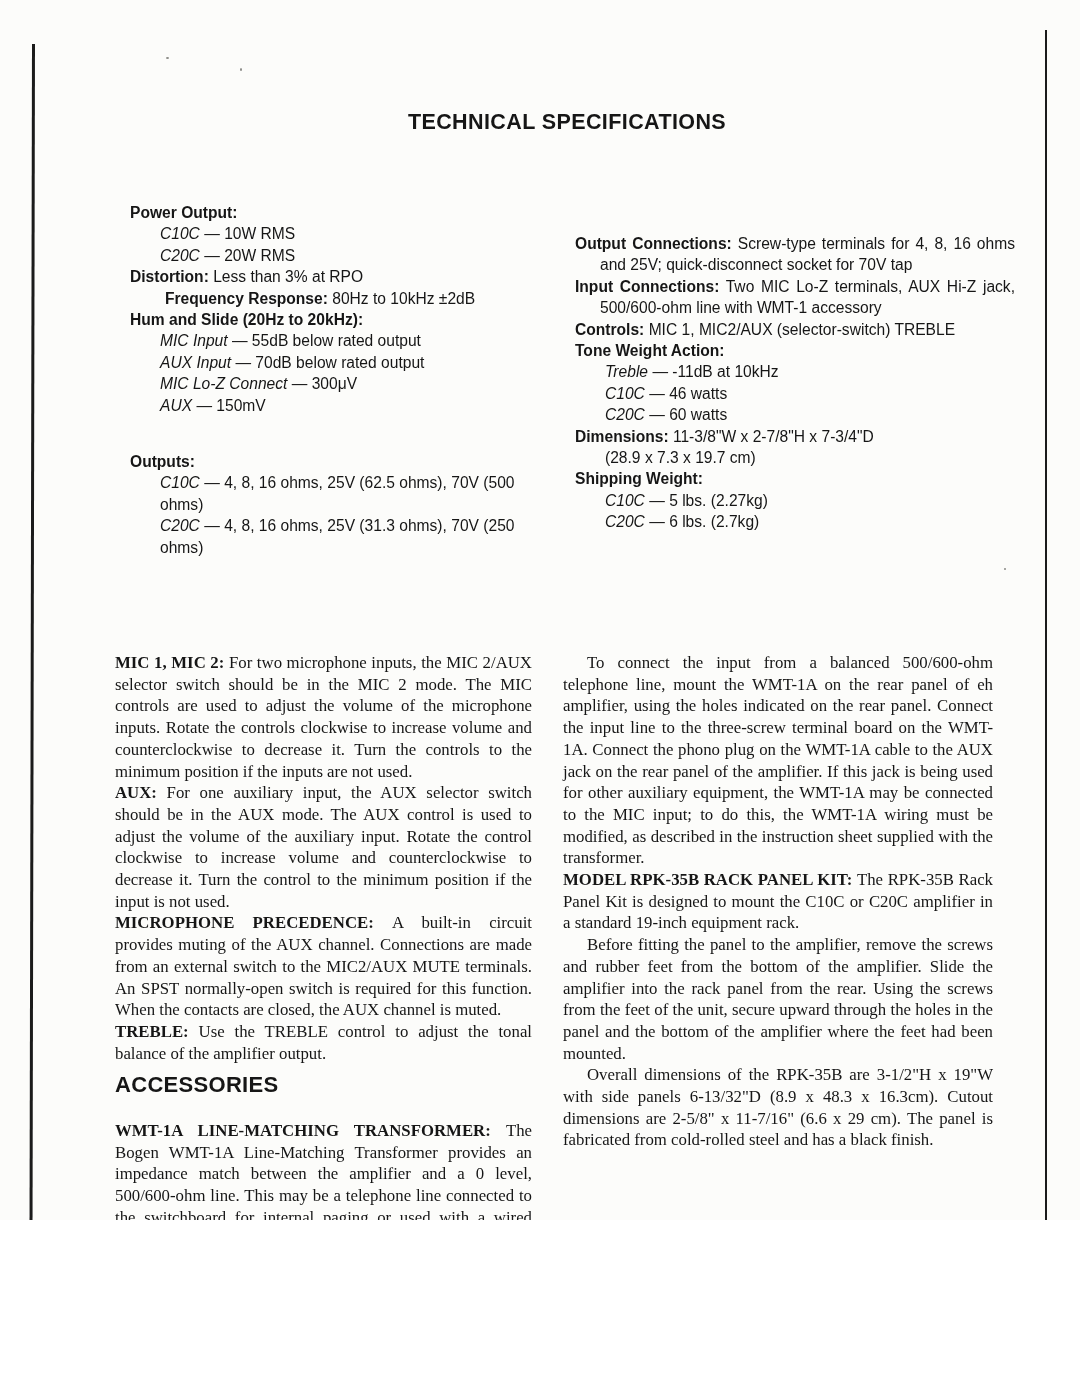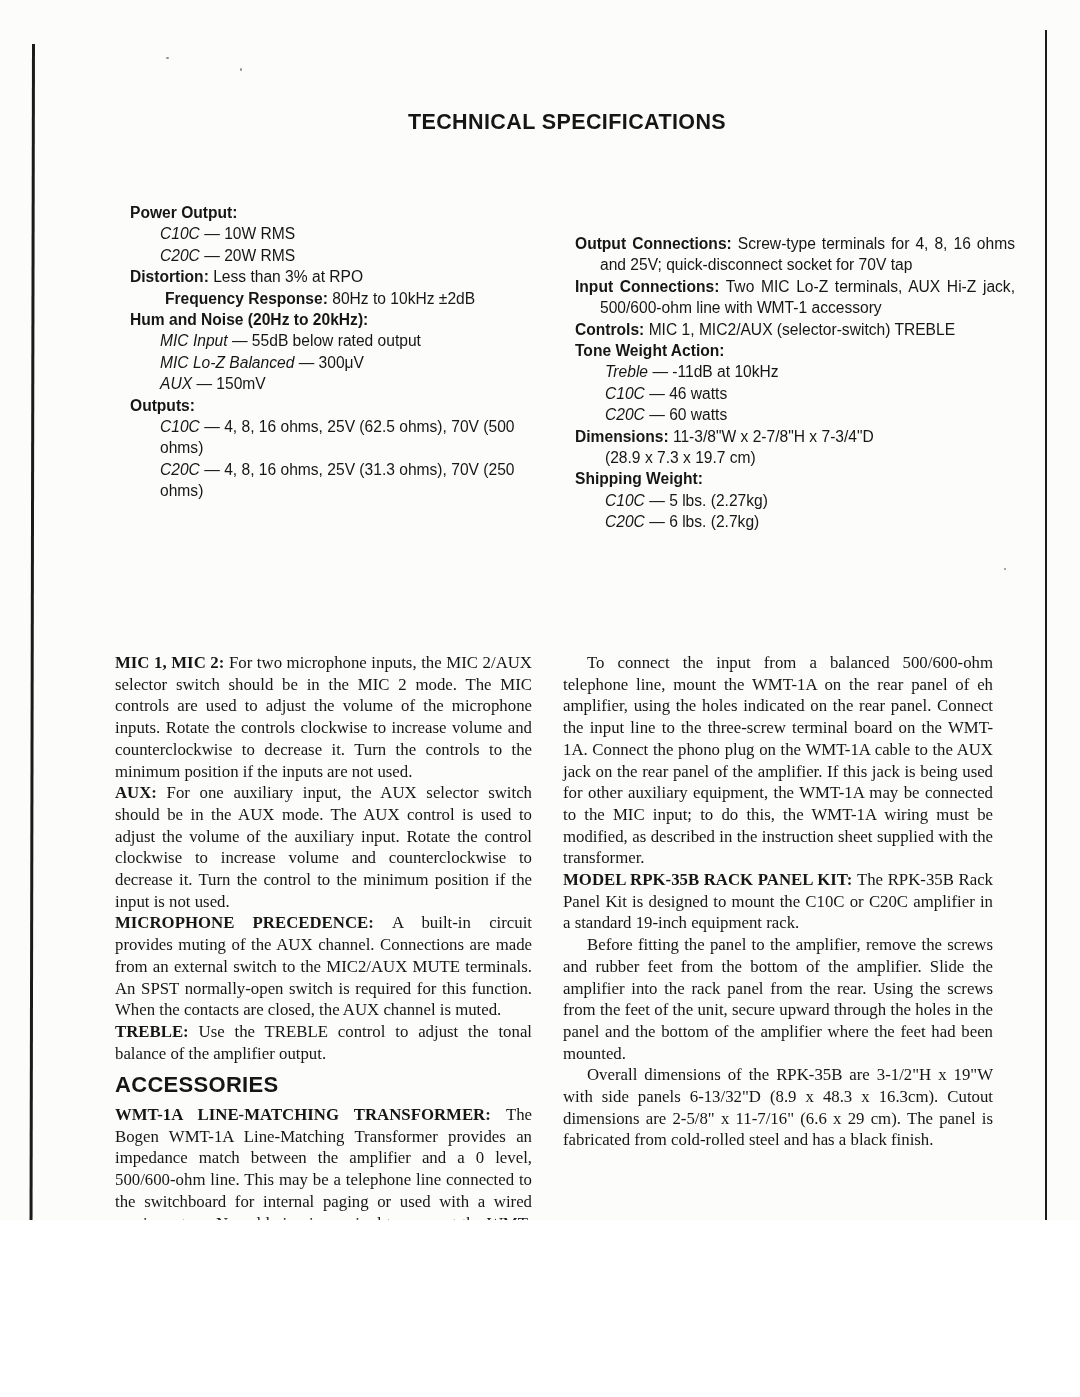--- a/index.html
+++ b/index.html
@@ -42,21 +42,21 @@
     text-align:justify;
   }
   .body-left  { left:115px; width:417px; }
   .body-right { left:563px; width:430px; }
   .body-para { margin:0; }
   .body-para.indent { text-indent:24px; }
   .body-para b { font-weight:bold; }
   .body-heading {
     font-family:"Liberation Sans", sans-serif;
     font-weight:bold; font-size:22px; letter-spacing:0.3px;
-    margin:10px 0 8px 0; text-align:left;
+    margin:10px 0 24px 0; text-align:left;
   }
 
   .page-number {
     position:absolute; left:498px; top:1312px; width:100px;
     text-align:center;
     font-family:"Liberation Sans", sans-serif; font-size:13.5px;
   }
 </style>
 </head>
 <body>
@@ -69,25 +69,26 @@
   <div class="speck" style="left:1004px; top:568px; width:2px; height:2px;"></div>
 
   <h1 class="title">TECHNICAL SPECIFICATIONS</h1>
 
   <div class="spec-col spec-left" id="spec-left">
       <div class="spec-line" style="padding-left: 0px; text-indent: 0px;"><b>Power Output:</b></div>
       <div class="spec-line" style="padding-left: 30px; text-indent: 0px;"><i>C10C</i> — 10W RMS</div>
       <div class="spec-line" style="padding-left: 30px; text-indent: 0px;"><i>C20C</i> — 20W RMS</div>
       <div class="spec-line" style="padding-left: 0px; text-indent: 0px;"><b>Distortion:</b> Less than 3% at RPO</div>
       <div class="spec-line" style="padding-left: 0px; text-indent: 0px; margin-left: 35px;"><b>Frequency Response:</b> 80Hz to 10kHz ±2dB</div>
-      <div class="spec-line" style="padding-left: 0px; text-indent: 0px;"><b>Hum and Noise (20Hz to 20kHz):</b></div>
+      <div class="spec-line" style="padding-left: 0px; text-indent: 0px;"><b>Hum and Slide (20Hz to 20kHz):</b></div>
       <div class="spec-line" style="padding-left: 30px; text-indent: 0px;"><i>MIC Input</i> — 55dB below rated output</div>
-      <div class="spec-line" style="padding-left: 30px; text-indent: 0px;"><i>MIC Lo-Z Balanced</i> — 300μV</div>
+      <div class="spec-line" style="padding-left: 30px; text-indent: 0px;"><i>AUX Input</i> — 70dB below rated output</div>
+      <div class="spec-line" style="padding-left: 30px; text-indent: 0px;"><i>MIC Lo-Z Connect</i> — 300μV</div>
       <div class="spec-line" style="padding-left: 30px; text-indent: 0px;"><i>AUX</i> — 150mV</div>
-      <div class="spec-line" style="padding-left: 0px; text-indent: 0px;"><b>Outputs:</b></div>
+      <div class="spec-line" style="padding-left: 0px; text-indent: 0px; margin-top: 35px;"><b>Outputs:</b></div>
       <div class="spec-line" style="padding-left: 30px; text-indent: 0px;"><i>C10C</i> — 4, 8, 16 ohms, 25V (62.5 ohms), 70V (500 ohms)</div>
       <div class="spec-line" style="padding-left: 30px; text-indent: 0px;"><i>C20C</i> — 4, 8, 16 ohms, 25V (31.3 ohms), 70V (250 ohms)</div>
     </div>
   <div class="spec-col spec-right" id="spec-right">
       <div class="spec-line" style="padding-left: 25px; text-indent: -25px; margin-top: 31px;"><b>Output Connections:</b> Screw-type terminals for 4, 8, 16 ohms and 25V; quick-disconnect socket for 70V tap</div>
       <div class="spec-line" style="padding-left: 25px; text-indent: -25px;"><b>Input Connections:</b> Two MIC Lo-Z terminals, AUX Hi-Z jack, 500/600-ohm line with WMT-1 accessory</div>
       <div class="spec-line" style="padding-left: 0px; text-indent: 0px;"><b>Controls:</b> MIC 1, MIC2/AUX (selector-switch) TREBLE</div>
       <div class="spec-line" style="padding-left: 0px; text-indent: 0px;"><b>Tone Weight Action:</b></div>
       <div class="spec-line" style="padding-left: 30px; text-indent: 0px;"><i>Treble</i> — -11dB at 10kHz</div>
       <div class="spec-line" style="padding-left: 30px; text-indent: 0px;"><i>C10C</i> — 46 watts</div>

